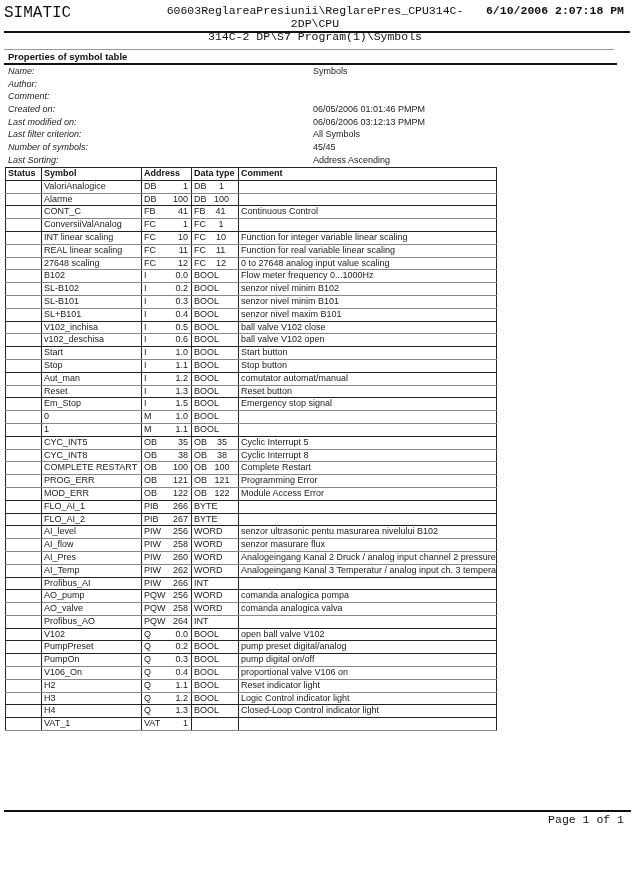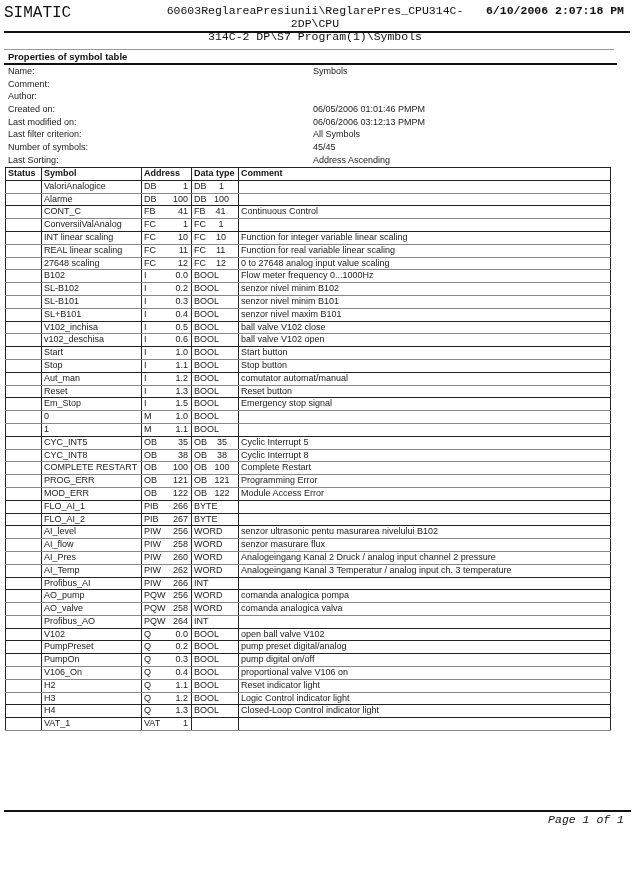--- a/index.html
+++ b/index.html
@@ -11,39 +11,39 @@
     .hdr-path { position: absolute; left: 150px; top: 4px; width: 330px; font-size: 11.5px; line-height: 13px; text-align: center; }
     .hdr-right { position: absolute; right: 10px; top: 4px; font-size: 11.5px; font-weight: bold; }
     .rule-top { position: absolute; left: 4px; top: 31px; width: 626px; height: 2px; background: #111; }
 
     .props-rule-grey { position: absolute; left: 4px; top: 49px; width: 610px; height: 1px; background: #999; }
     .props-title { position: absolute; left: 8px; top: 51px; font-size: 9.5px; font-weight: bold; }
     .props-rule-black { position: absolute; left: 4px; top: 63px; width: 613px; height: 2px; background: #111; }
 
     .props { position: absolute; left: 8px; top: 65px; width: 600px; }
     .prop-row { position: relative; height: 12.7px; font-size: 9px; line-height: 12.7px; color: #222; }
-    .prop-label { position: absolute; left: 0; }
+    .prop-label { position: absolute; left: 0; font-style: italic; }
     .prop-value { position: absolute; left: 305px; }
 
-    table.sym { position: absolute; left: 5px; top: 167px; border-collapse: collapse; width: 606px; table-layout: fixed; }
+    table.sym { position: absolute; left: 5px; top: 167px; border-collapse: collapse; width: 492px; table-layout: fixed; }
     table.sym th, table.sym td {
       border: 1px solid #222; font-size: 9px; height: 11.8px; padding: 0 2px; line-height: 11.8px;
       white-space: nowrap; overflow: hidden; font-family: "Liberation Sans", "DejaVu Sans", sans-serif; color: #222;
     }
     table.sym th { font-weight: bold; text-align: left; color: #111; }
     table.sym tr.thin td { border-bottom-color: #888; }
     .c-status { width: 36px; }
     .c-symbol { width: 100px; }
     .c-addr { width: 50px; }
     .c-type { width: 47px; }
     .addr-area { display: inline-block; width: 22px; }
     .addr-num { display: inline-block; width: 22px; text-align: right; }
 
     .rule-bottom { position: absolute; left: 4px; top: 810px; width: 627px; height: 2px; background: #111; }
-    .footer { position: absolute; right: 10px; top: 813px; font-size: 11.5px; font-style: italic; }
+    .footer { position: absolute; right: 10px; top: 813px; font-size: 11.5px; }
   </style>
 </head>
 <body>
 
 <div class="hdr-left mono">SIMATIC</div>
 <div class="hdr-path mono">
   <div>60603ReglareaPresiunii\ReglarePres_CPU314C-2DP\CPU</div>
   <div>314C-2 DP\S7 Program(1)\Symbols</div>
 </div>
 <div class="hdr-right mono">6/10/2006 2:07:18 PM</div>
@@ -52,25 +52,25 @@
 <div class="props-rule-grey"></div>
 <div class="props-title sans">Properties of symbol table</div>
 <div class="props-rule-black"></div>
 
 <div class="props sans" id="props">
     <div class="prop-row">
       <span class="prop-label">Name:</span>
       <span class="prop-value">Symbols</span>
     </div>
     <div class="prop-row">
+      <span class="prop-label">Author:</span>
+      <span class="prop-value"></span>
+    </div>
+    <div class="prop-row">
       <span class="prop-label">Comment:</span>
-      <span class="prop-value"></span>
-    </div>
-    <div class="prop-row">
-      <span class="prop-label">Author:</span>
       <span class="prop-value"></span>
     </div>
     <div class="prop-row">
       <span class="prop-label">Created on:</span>
       <span class="prop-value">06/05/2006 01:01:46 PMPM</span>
     </div>
     <div class="prop-row">
       <span class="prop-label">Last modified on:</span>
       <span class="prop-value">06/06/2006 03:12:13 PMPM</span>
     </div>

